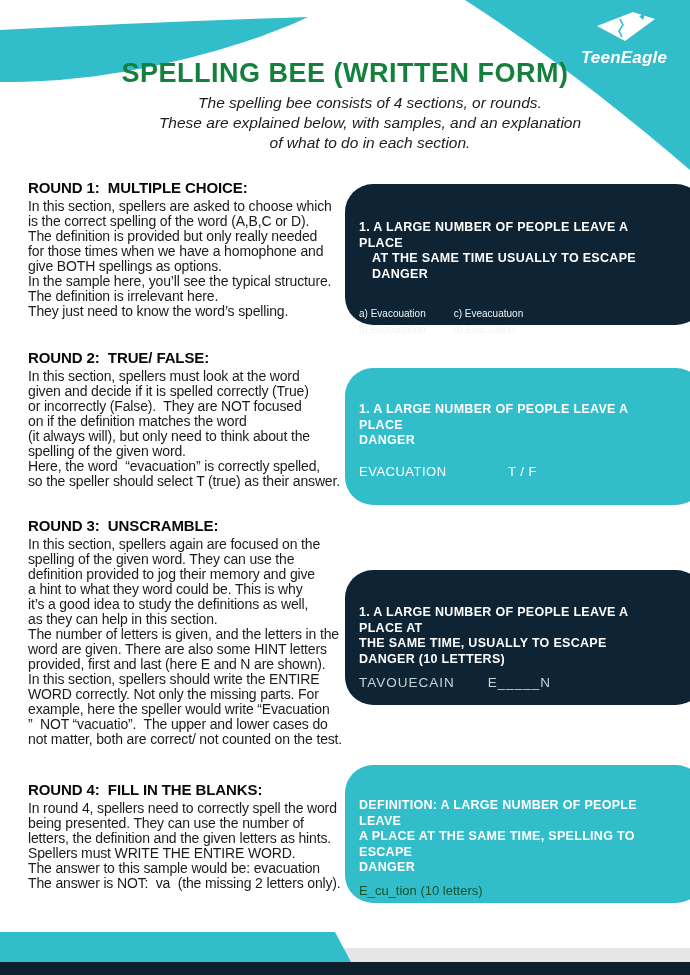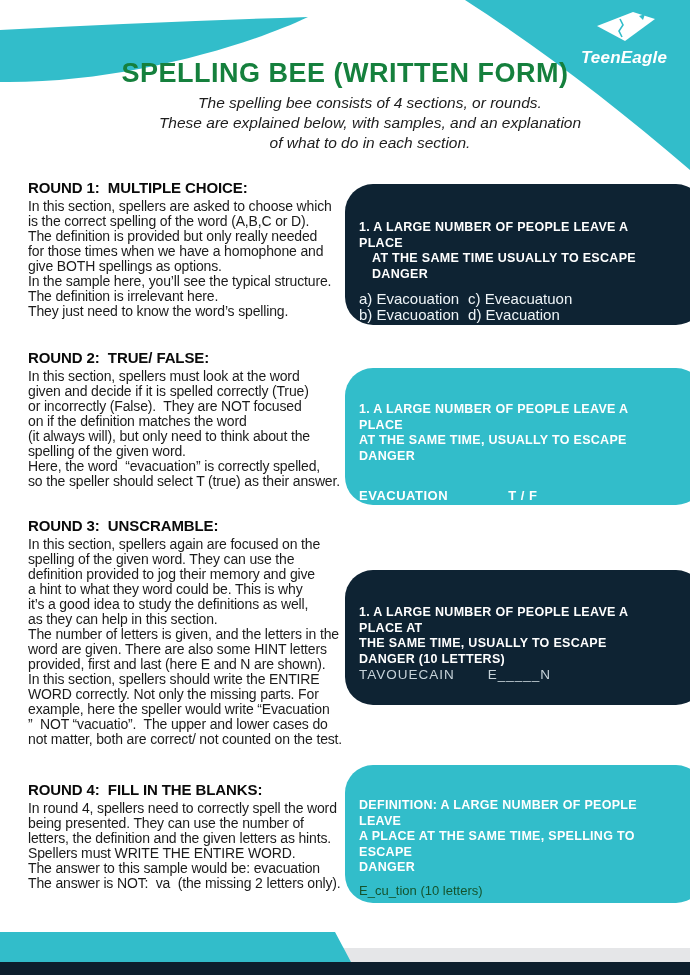--- a/index.html
+++ b/index.html
@@ -35,25 +35,25 @@
     box-sizing:border-box; color:#ffffff; padding-left:14px; padding-right:40px;
   }
   .sample-dark { background:#0e2333; }
   .sample-teal { background:#32bdca; }
   .box1 { top:184px; height:141px; padding-top:36px; }
   .box2 { top:368px; height:137px; padding-top:34px; }
   .box3 { top:570px; height:135px; padding-top:35px; }
   .box4 { top:765px; height:138px; padding-top:33px; }
   .sample-title-line { font-weight:700; font-size:12.5px; line-height:15.5px; letter-spacing:.3px; white-space:pre-wrap; }
   .sample-title-line.indent { margin-left:13px; }
-  .options { display:flex; gap:9px; margin-top:9px; font-size:15px; line-height:15.5px; color:#eef4f7; }
+  .options { display:flex; gap:28px; margin-top:24px; font-size:10px; line-height:15.5px; color:#eef4f7; }
   .word-row { font-size:13px; }
-  .box2 .word-row { margin-top:24px; font-weight:700; letter-spacing:.5px; }
+  .box2 .word-row { margin-top:15px; font-weight:400; letter-spacing:.5px; }
   .box2 .word-label { display:inline-block; min-width:145px; }
-  .box3 .word-row { margin-top:0; color:#c7d3da; letter-spacing:1px; font-size:13.5px; }
+  .box3 .word-row { margin-top:8px; color:#c7d3da; letter-spacing:1px; font-size:13.5px; }
   .box3 .word-label { display:inline-block; min-width:124px; }
   .box4 .word-row { margin-top:7px; color:#14532d; }
   
   .footer-svg { position:absolute; bottom:0; left:0; }
 </style>
 </head>
 <body>
 
 <div class="page">
 
@@ -141,21 +141,20 @@
       </div>
       <div>
         <div>c) Eveacuatuon</div>
         <div>d) Evacuation</div>
       </div>
     </div>
   </div>
 
   <div class="sample-box sample-teal box2">
     <div class="sample-title-line">1. A LARGE NUMBER OF PEOPLE LEAVE A PLACE</div>
-    <div class="sample-title-line">AT THE SAME TIME, USUALLY TO ESCAPE</div>
     <div class="sample-title-line">DANGER</div>
     <div class="word-row">
       <span class="word-label">EVACUATION</span>
       <span class="tf-label">T / F</span>
     </div>
   </div>
 
   <div class="sample-box sample-dark box3">
     <div class="sample-title-line">1. A LARGE NUMBER OF PEOPLE LEAVE A PLACE AT</div>
     <div class="sample-title-line">THE SAME TIME, USUALLY TO ESCAPE</div>

